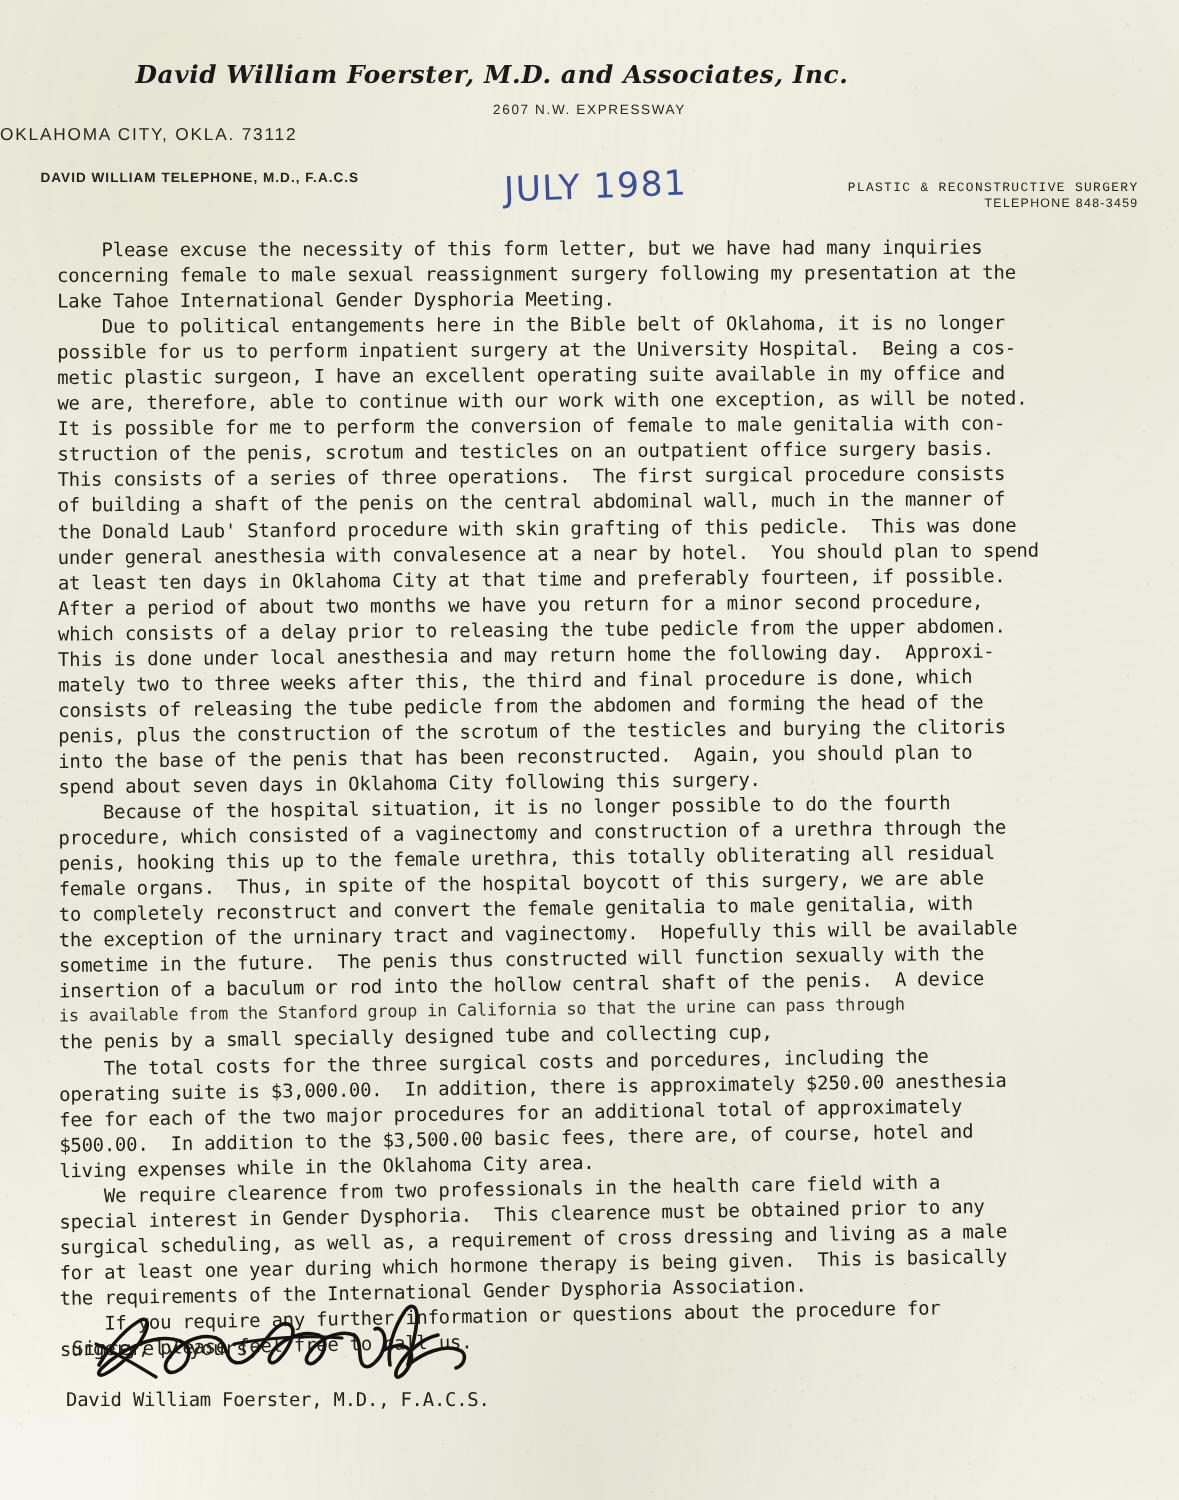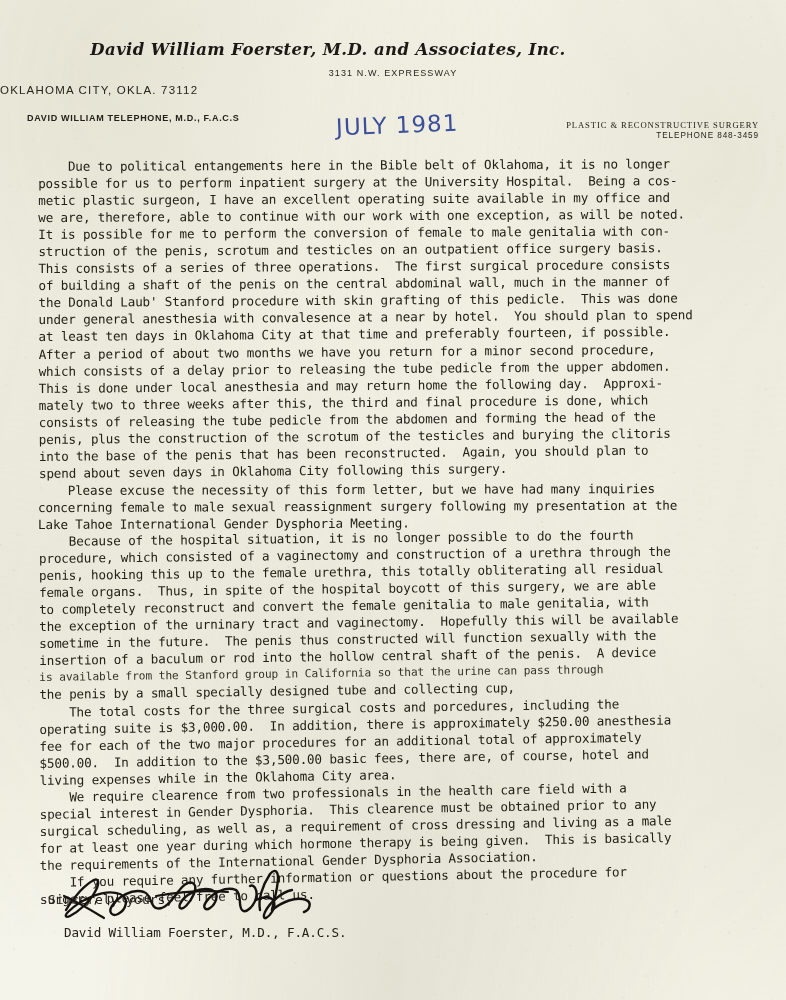--- a/index.html
+++ b/index.html
@@ -82,21 +82,21 @@
     font-size: 9px;
     font-weight: bold;
     letter-spacing: 0.7px;
     color: #26231d;
   }
   .lh-spec {
     position: absolute;
     top: 120px;
     right: 27px;
     text-align: right;
-    font-family: Liberation Serif, serif;
+    font-family: Liberation Mono, monospace;
     font-size: 8.6px;
     letter-spacing: 0.9px;
     color: #26231d;
   }
   .lh-phone {
     position: absolute;
     top: 131px;
     right: 27px;
     text-align: right;
     font-family: "Liberation Sans", sans-serif;
@@ -152,66 +152,66 @@
   .sig {
     position: absolute;
     top: 866px;
     left: 60px;
     width: 300px;
     height: 60px;
   }
   .signee {
     position: absolute;
     top: 925px;
-    left: 64px;
+    left: 44px;
     font-size: 12.6px;
     white-space: pre;
     letter-spacing: -0.15px;
     color: #242119;
   }
 </style>
 </head>
 <body>
 
 <div id="page">
 
   <div class="lh-company">David William Foerster, M.D. and Associates, Inc.</div>
-  <div class="lh-addr1">3131 N.W. EXPRESSWAY</div>
+  <div class="lh-addr1">2607 N.W. EXPRESSWAY</div>
   <div class="lh-addr2">OKLAHOMA CITY, OKLA. 73112</div>
   <div class="lh-name">DAVID WILLIAM TELEPHONE, M.D., F.A.C.S</div>
   <div class="lh-spec">PLASTIC &amp; RECONSTRUCTIVE SURGERY</div>
   <div class="lh-phone">TELEPHONE 848-3459</div>
   <div class="date-hand">JULY 1981</div>
 
   <div id="body">
+      <div class="para">
+        <div class="ln" style="transform: rotate(-0.18deg) translateX(0px);">    Please excuse the necessity of this form letter, but we have had many inquiries</div>
+        <div class="ln" style="transform: rotate(-0.201deg) translateX(0.04px);">concerning female to male sexual reassignment surgery following my presentation at the</div>
+        <div class="ln" style="transform: rotate(-0.221deg) translateX(0.09px);">Lake Tahoe International Gender Dysphoria Meeting.</div>
+      </div>
       <div class="para">
         <div class="ln" style="transform: rotate(-0.242deg) translateX(0.13px);">    Due to political entangements here in the Bible belt of Oklahoma, it is no longer</div>
         <div class="ln" style="transform: rotate(-0.263deg) translateX(0.17px);">possible for us to perform inpatient surgery at the University Hospital.  Being a cos-</div>
         <div class="ln" style="transform: rotate(-0.283deg) translateX(0.22px);">metic plastic surgeon, I have an excellent operating suite available in my office and</div>
         <div class="ln" style="transform: rotate(-0.304deg) translateX(0.26px);">we are, therefore, able to continue with our work with one exception, as will be noted.</div>
         <div class="ln" style="transform: rotate(-0.325deg) translateX(0.3px);">It is possible for me to perform the conversion of female to male genitalia with con-</div>
         <div class="ln" style="transform: rotate(-0.345deg) translateX(0.35px);">struction of the penis, scrotum and testicles on an outpatient office surgery basis.</div>
         <div class="ln" style="transform: rotate(-0.366deg) translateX(0.39px);">This consists of a series of three operations.  The first surgical procedure consists</div>
         <div class="ln" style="transform: rotate(-0.387deg) translateX(0.43px);">of building a shaft of the penis on the central abdominal wall, much in the manner of</div>
         <div class="ln" style="transform: rotate(-0.407deg) translateX(0.48px);">the Donald Laub' Stanford procedure with skin grafting of this pedicle.  This was done</div>
         <div class="ln" style="transform: rotate(-0.428deg) translateX(0.52px);">under general anesthesia with convalesence at a near by hotel.  You should plan to spend</div>
         <div class="ln" style="transform: rotate(-0.448deg) translateX(0.57px);">at least ten days in Oklahoma City at that time and preferably fourteen, if possible.</div>
         <div class="ln" style="transform: rotate(-0.469deg) translateX(0.61px);">After a period of about two months we have you return for a minor second procedure,</div>
         <div class="ln" style="transform: rotate(-0.49deg) translateX(0.65px);">which consists of a delay prior to releasing the tube pedicle from the upper abdomen.</div>
         <div class="ln" style="transform: rotate(-0.51deg) translateX(0.7px);">This is done under local anesthesia and may return home the following day.  Approxi-</div>
         <div class="ln" style="transform: rotate(-0.531deg) translateX(0.74px);">mately two to three weeks after this, the third and final procedure is done, which</div>
         <div class="ln" style="transform: rotate(-0.552deg) translateX(0.78px);">consists of releasing the tube pedicle from the abdomen and forming the head of the</div>
         <div class="ln" style="transform: rotate(-0.572deg) translateX(0.83px);">penis, plus the construction of the scrotum of the testicles and burying the clitoris</div>
         <div class="ln" style="transform: rotate(-0.593deg) translateX(0.87px);">into the base of the penis that has been reconstructed.  Again, you should plan to</div>
         <div class="ln" style="transform: rotate(-0.614deg) translateX(0.91px);">spend about seven days in Oklahoma City following this surgery.</div>
-      </div>
-      <div class="para">
-        <div class="ln" style="transform: rotate(-0.18deg) translateX(0px);">    Please excuse the necessity of this form letter, but we have had many inquiries</div>
-        <div class="ln" style="transform: rotate(-0.201deg) translateX(0.04px);">concerning female to male sexual reassignment surgery following my presentation at the</div>
-        <div class="ln" style="transform: rotate(-0.221deg) translateX(0.09px);">Lake Tahoe International Gender Dysphoria Meeting.</div>
       </div>
       <div class="para">
         <div class="ln" style="transform: rotate(-0.634deg) translateX(0.96px);">    Because of the hospital situation, it is no longer possible to do the fourth</div>
         <div class="ln" style="transform: rotate(-0.655deg) translateX(1px);">procedure, which consisted of a vaginectomy and construction of a urethra through the</div>
         <div class="ln" style="transform: rotate(-0.676deg) translateX(1.04px);">penis, hooking this up to the female urethra, this totally obliterating all residual</div>
         <div class="ln" style="transform: rotate(-0.696deg) translateX(1.09px);">female organs.  Thus, in spite of the hospital boycott of this surgery, we are able</div>
         <div class="ln" style="transform: rotate(-0.717deg) translateX(1.13px);">to completely reconstruct and convert the female genitalia to male genitalia, with</div>
         <div class="ln" style="transform: rotate(-0.738deg) translateX(1.17px);">the exception of the urninary tract and vaginectomy.  Hopefully this will be available</div>
         <div class="ln" style="transform: rotate(-0.758deg) translateX(1.22px);">sometime in the future.  The penis thus constructed will function sexually with the</div>
         <div class="ln" style="transform: rotate(-0.779deg) translateX(1.26px);">insertion of a baculum or rod into the hollow central shaft of the penis.  A device</div>

